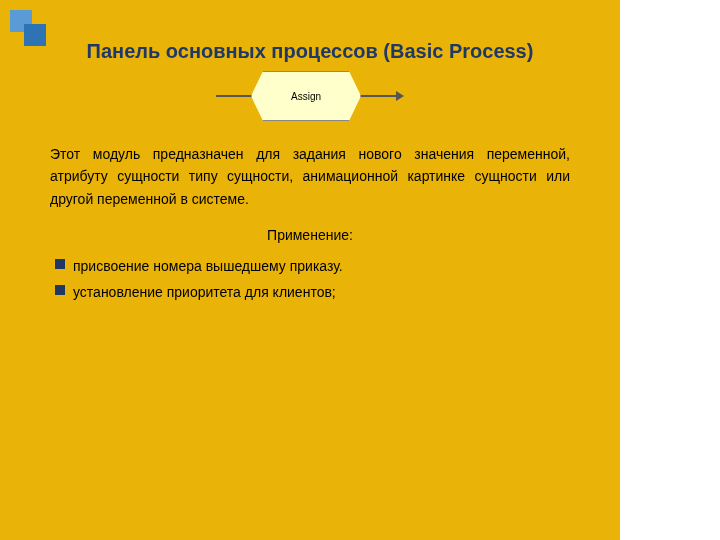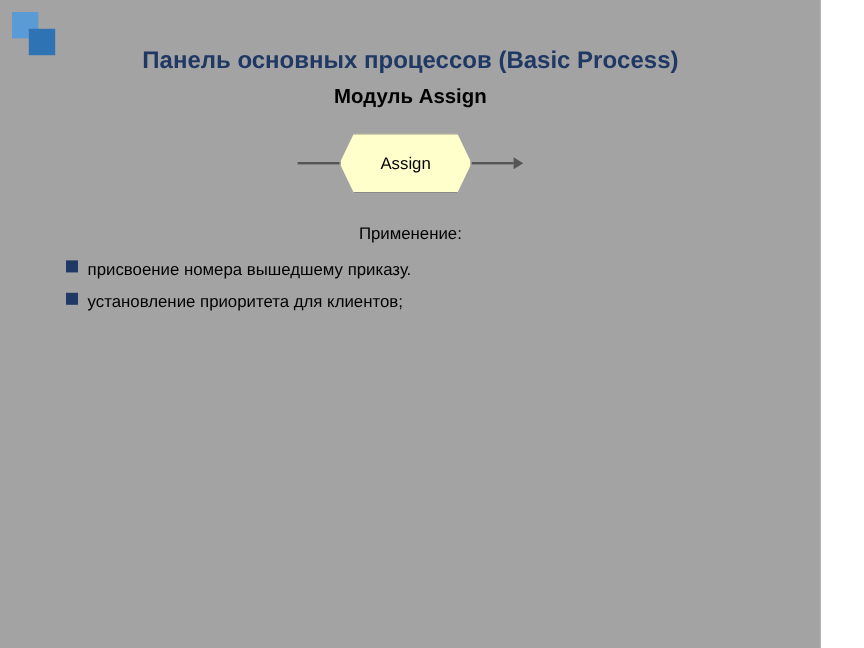--- a/index.html
+++ b/index.html
@@ -11,23 +11,23 @@
     body {
       width: 720px;
       height: 540px;
       background: #ffffff;
       font-family: Arial, sans-serif;
       overflow: hidden;
       position: relative;
     }
 
     .page {
-      width: 684px;
+      width: 620px;
       height: 540px;
-      background: #a3a3a3;
+      background: #eab308;
       padding: 30px 50px 30px 50px;
       position: relative;
     }
 
     
     .deco-squares {
       position: absolute;
       top: 10px;
       left: 10px;
       width: 36px;
@@ -103,21 +103,21 @@
     
     .assign-box {
       width: 110px;
       height: 50px;
       background: #ffffcc;
       border: 1.5px solid #888;
       clip-path: polygon(12px 0%, calc(100% - 12px) 0%, 100% 50%, calc(100% - 12px) 100%, 12px 100%, 0% 50%);
       display: flex;
       align-items: center;
       justify-content: center;
-      font-size: 14px;
+      font-size: 10px;
       color: #000;
     }
 
     
     .content {
       font-size: 14px;
       color: #000;
       line-height: 1.6;
     }
 
@@ -154,35 +154,35 @@
   </style>
 </head>
 <body>
 
 <div class="page">
 
   <div class="deco-squares"></div>
 
   <div class="title">Панель основных процессов (Basic Process)</div>
 
-  <div class="subtitle">Модуль Assign</div>
 
   <div class="diagram-container">
     <div class="diagram-wrapper">
       <div class="line-left"></div>
       <div class="assign-box">
         <span>Assign</span>
       </div>
       <div class="line-right"></div>
       <div class="arrow-right"></div>
     </div>
   </div>
 
   <div class="content">
 
+    <p class="paragraph">Этот модуль предназначен для задания нового значения переменной, атрибуту сущности типу сущности, анимационной картинке сущности или другой переменной в системе.</p>
 
 
     <p class="paragraph-center">Применение:</p>
 
     <div class="bullet-list">
       <div class="bullet-item">
         <span class="bullet-icon"></span>
         <span>присвоение номера вышедшему приказу.</span>
       </div>
       <div class="bullet-item">

